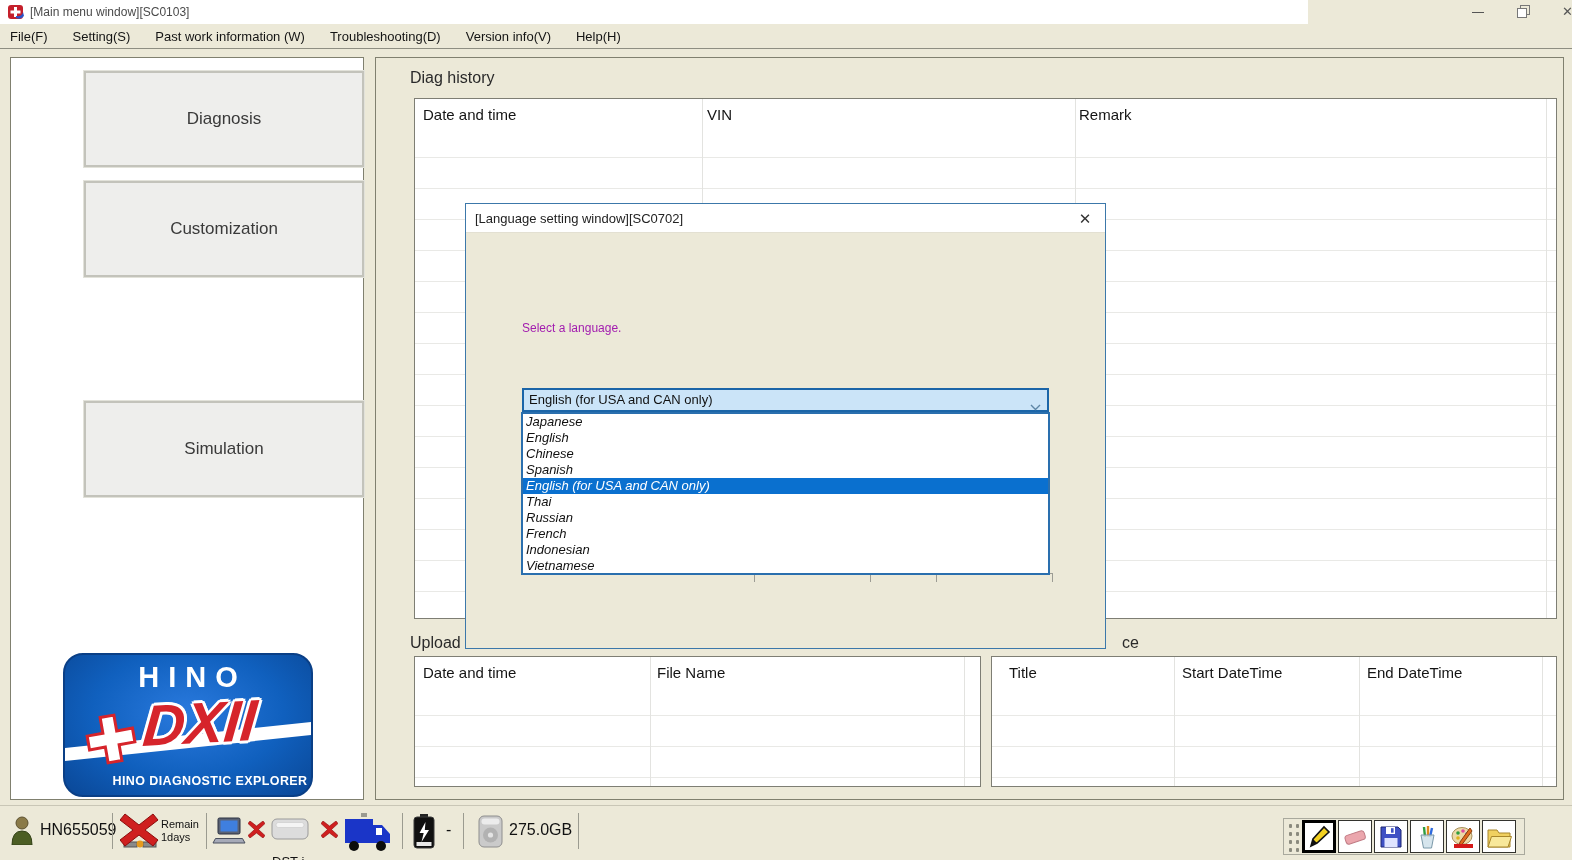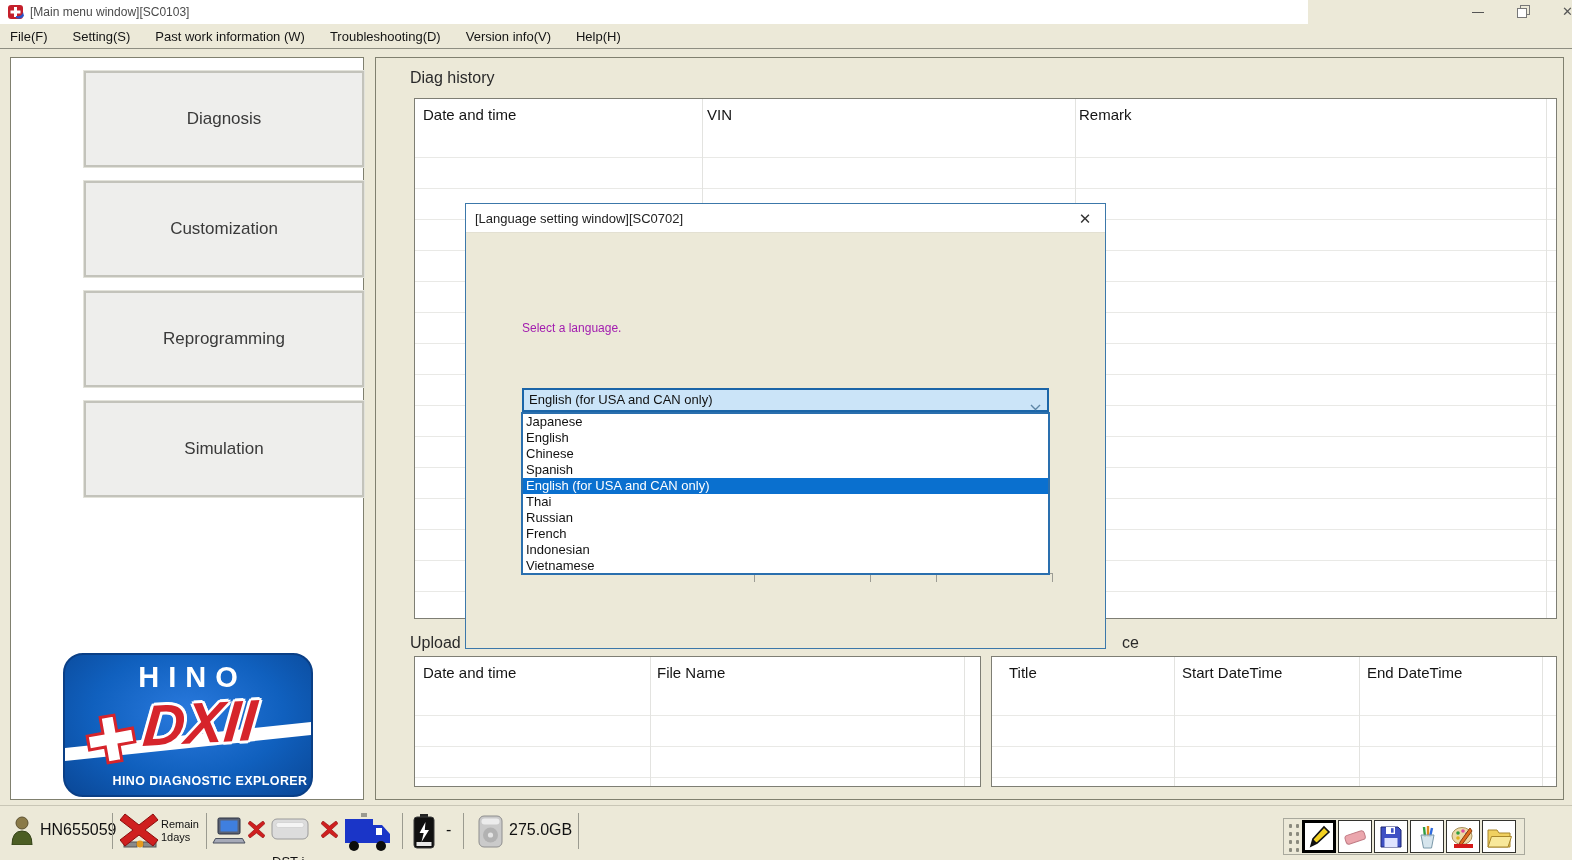--- a/index.html
+++ b/index.html
@@ -79,21 +79,21 @@
                      border-bottom:1px solid #e3e0d2; }
   .dialog-title { position:absolute; left:9px; top:7px; font-size:13px; color:#222; }
   .dialog-close { position:absolute; right:11px; top:6px; font-size:15px; color:#333; width:18px; text-align:center; }
   .dialog-prompt { position:absolute; left:56px; top:117px; font-size:12px; color:#a21caf; }
   .btn-frag { position:absolute; top:369px; width:117px; height:9px; background:#ece9d8;
               border:1px solid #9c9c94; border-bottom:none; }
   .combobox { position:absolute; left:56px; top:184px; width:527px; height:24px; background:#cbe4f8;
               border:2px solid #1b65a8; font-size:13px; line-height:19px; padding-left:5px; color:#111; }
   .combo-chevron { position:absolute; right:6px; top:7px; }
   .droplist { position:absolute; left:55px; top:208px; width:529px; height:163px; background:#fff;
-              border:2px solid #2a6fae; overflow:hidden; }
+              border:2px solid #2a6fae; overflow:hidden;font-style:italic; }
   .opt { height:16px; line-height:16px; font-size:13px; padding-left:3px; color:#111; white-space:nowrap; }
   .opt.selected { background:#0a70cf; color:#fff; }
 </style>
 </head>
 <body>
 
 <div class="titlebar">
   <span class="app-icon">
     <svg width="16" height="16" viewBox="0 0 16 16">
       <rect x="0" y="1" width="15" height="14" rx="3" fill="#c5202c"></rect>
@@ -119,21 +119,20 @@
   <span class="menu-item">Setting(S)</span>
   <span class="menu-item">Past work information (W)</span>
   <span class="menu-item">Troubleshooting(D)</span>
   <span class="menu-item">Version info(V)</span>
   <span class="menu-item">Help(H)</span>
 </div>
 
 <div class="left-frame">
   <div class="side-btn" style="top:13px">Diagnosis</div>
   <div class="side-btn" style="top:123px">Customization</div>
-  <div class="side-btn" style="top:233px">Reprogramming</div>
   <div class="side-btn" style="top:343px">Simulation</div>
 
   <div class="logo">
     <div class="logo-top">HINO</div>
     <div class="logo-stripe"></div>
     <span class="logo-plus">
       <svg width="56" height="56" viewBox="0 0 56 56">
         <g transform="rotate(-10 28 28)">
           <path d="M21 5 h14 v16 h16 v14 h-16 v16 h-14 v-16 H5 v-14 h16 Z" fill="#fff" stroke="#d6242b" stroke-width="3"></path>
         </g>

